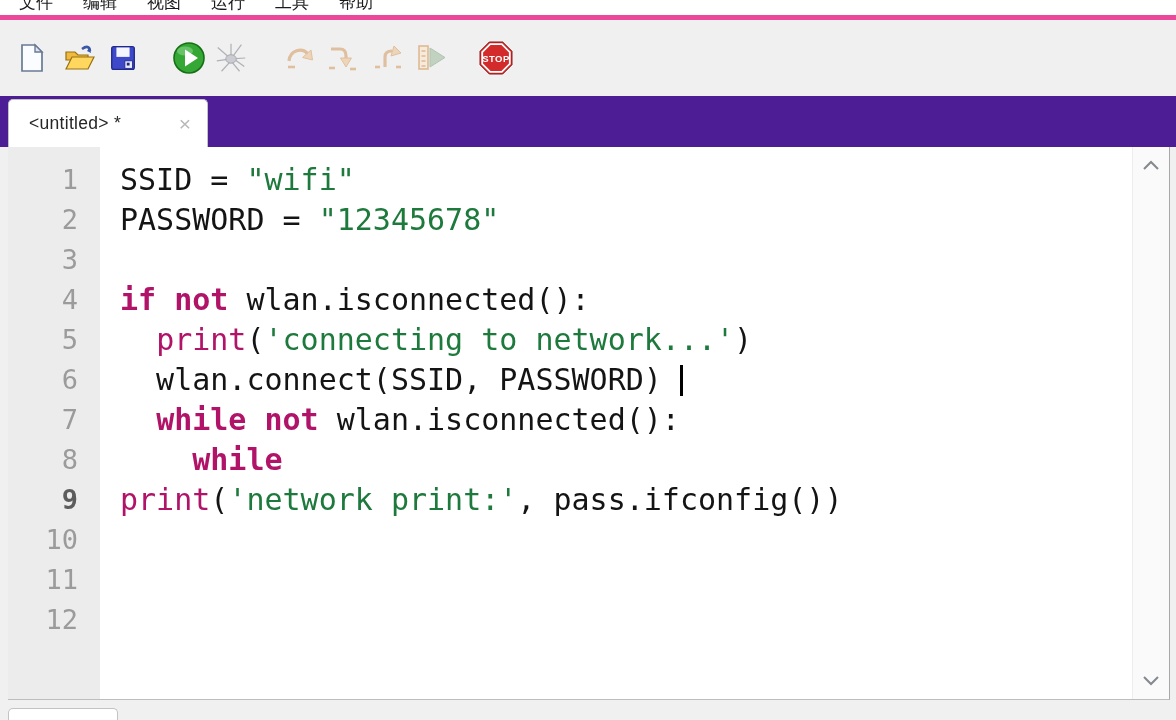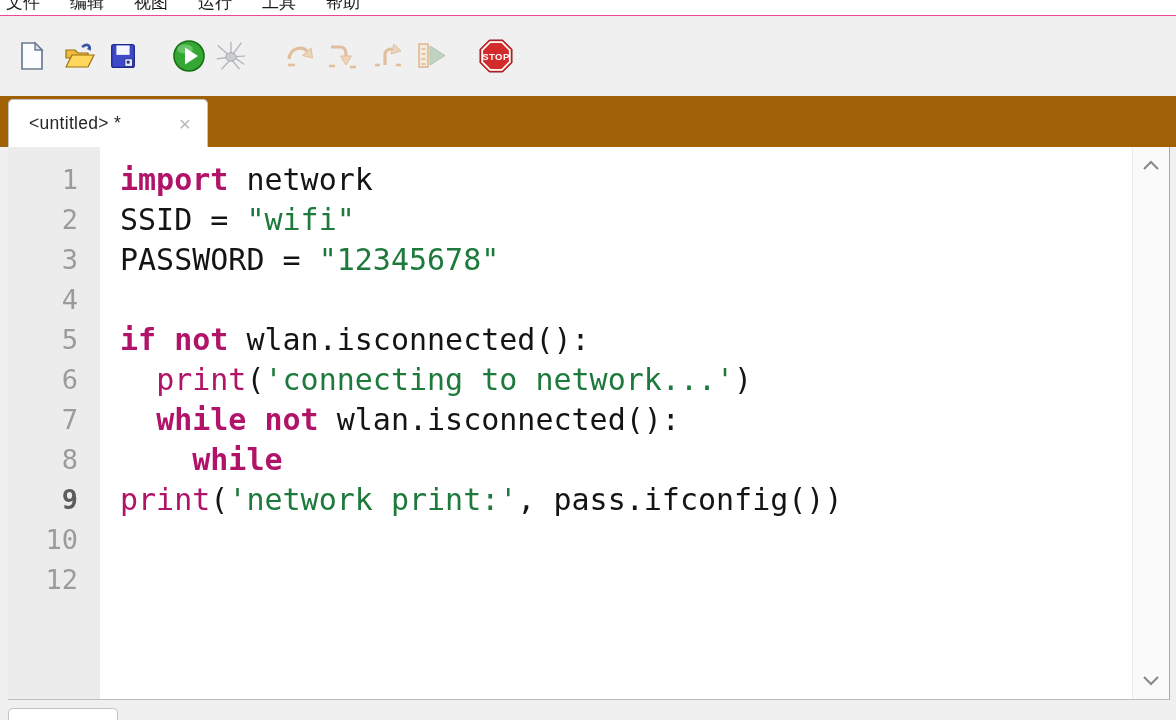--- a/index.html
+++ b/index.html
@@ -1,33 +1,33 @@
 <!DOCTYPE html>
 <html style="--kw: #b01367; --fn: #b01367; --str: #1d7a3c; --plain: #141414; --lineno: #9b9b9b; --lineno-active: #5c5c5c; --gutter-bg: #ececec;"><head>
 <meta charset="utf-8">
 <style>
   * { margin:0; padding:0; box-sizing:border-box; }
   html,body { width:1176px; height:720px; overflow:hidden; }
   body { background:#f0f0f0; font-family:"Liberation Sans", sans-serif; position:relative; }
 
   
-  .menubar { position:absolute; top:0; left:0; right:0; height:15px; background:#ffffff; overflow:hidden; display:flex; padding-left:4px; }
+  .menubar { position:absolute; top:0; left:0; right:0; height:15px; background:#ffffff; overflow:hidden; display:flex; padding-left:17px; }
   .menu-item { font-size:17px; color:#1a1a1a; line-height:20px; transform:translateY(-7px); padding:0 2px; margin-right:26px; white-space:nowrap; }
 
   
-  .toolbar { position:absolute; top:15px; left:0; right:0; height:81px; background:#f0f0f0; border-top:1px solid #ec4899; display:flex; align-items:center; }
+  .toolbar { position:absolute; top:15px; left:0; right:0; height:81px; background:#f0f0f0; border-top:5px solid #ec4899; display:flex; align-items:center; }
   .tool-btn { width:36px; height:36px; display:flex; align-items:center; justify-content:center; }
   .tool-btn svg { display:block; }
   .m-new{margin-left:13px;} .m-open{margin-left:11px;} .m-save{margin-left:9px;}
   .m-run{margin-left:30px;} .m-debug{margin-left:6px;}
   .m-over{margin-left:33px;} .m-into{margin-left:6px;} .m-out{margin-left:10px;} .m-resume{margin-left:7px;}
   .m-stop{margin-left:29px;}
 
   
-  .tabbar { position:absolute; top:96px; left:0; right:0; height:51px; background:#a16207; }
+  .tabbar { position:absolute; top:96px; left:0; right:0; height:51px; background:#4c1d95; }
   .tab { position:absolute; left:8px; bottom:0; width:200px; height:48px; background:#ffffff; border:1px solid #c3c3c3; border-bottom:none; border-radius:5px 5px 0 0; display:flex; align-items:center; padding:0 14px 0 20px; }
   .tab-label { font-size:17.5px; color:#262626; letter-spacing:.3px; white-space:pre; }
   .tab-close { margin-left:auto; font-size:21px; color:#b8b8b8; line-height:1; padding:0 2px; }
 
   
   .editor { position:absolute; left:8px; top:147px; width:1162px; height:553px; background:#ffffff; border-right:1px solid #a8a8a8; border-bottom:1px solid #bdbdbd; }
   .gutter { position:absolute; left:0; top:0; bottom:0; width:92px; background:var(--gutter-bg,#ececec); padding-top:13px; }
   .gl { height:40px; line-height:40px; text-align:right; padding-right:22px; font-family:"DejaVu Sans Mono", monospace; font-size:27px; color:var(--lineno,#9b9b9b); }
   .gl.active { color:var(--lineno-active,#5c5c5c); font-weight:bold; }
   .code-area { position:absolute; left:92px; top:0; right:37px; bottom:0; padding:13px 0 0 20px; overflow:hidden; }
@@ -164,29 +164,30 @@
       <div class="gl">1</div>
       <div class="gl">2</div>
       <div class="gl">3</div>
       <div class="gl">4</div>
       <div class="gl">5</div>
       <div class="gl">6</div>
       <div class="gl">7</div>
       <div class="gl">8</div>
       <div class="gl active">9</div>
       <div class="gl">10</div>
+      <div class="gl">11</div>
       <div class="gl">12</div>
     </div>
   <div class="code-area">
-      <div class="cl"><span class="seg-keyword">import</span><span class="seg-plain"> network</span></div>
       <div class="cl"><span class="seg-plain">SSID = </span><span class="seg-string">"wifi"</span></div>
       <div class="cl"><span class="seg-plain">PASSWORD = </span><span class="seg-string">"12345678"</span></div>
       <div class="cl"></div>
       <div class="cl"><span class="seg-keyword">if</span><span class="seg-plain"> </span><span class="seg-keyword">not</span><span class="seg-plain"> wlan.isconnected():</span></div>
       <div class="cl"><span class="seg-plain">  </span><span class="seg-builtin">print</span><span class="seg-plain">(</span><span class="seg-string">'connecting to network...'</span><span class="seg-plain">)</span></div>
+      <div class="cl"><span class="seg-plain">  wlan.connect(SSID, PASSWORD) </span><span class="caret"></span></div>
       <div class="cl"><span class="seg-plain">  </span><span class="seg-keyword">while</span><span class="seg-plain"> </span><span class="seg-keyword">not</span><span class="seg-plain"> wlan.isconnected():</span></div>
       <div class="cl"><span class="seg-plain">    </span><span class="seg-keyword">while</span></div>
       <div class="cl"><span class="seg-builtin">print</span><span class="seg-plain">(</span><span class="seg-string">'network print:'</span><span class="seg-plain">, pass.ifconfig())</span></div>
     </div>
   <div class="vscroll">
     <svg class="scroll-arrow up" width="20" height="12" viewBox="0 0 20 12">
       <polyline points="3,10 10,3 17,10" fill="none" stroke="#84888f" stroke-width="2"></polyline>
     </svg>
     <svg class="scroll-arrow down" width="20" height="12" viewBox="0 0 20 12">
       <polyline points="3,2 10,9 17,2" fill="none" stroke="#84888f" stroke-width="2"></polyline>

